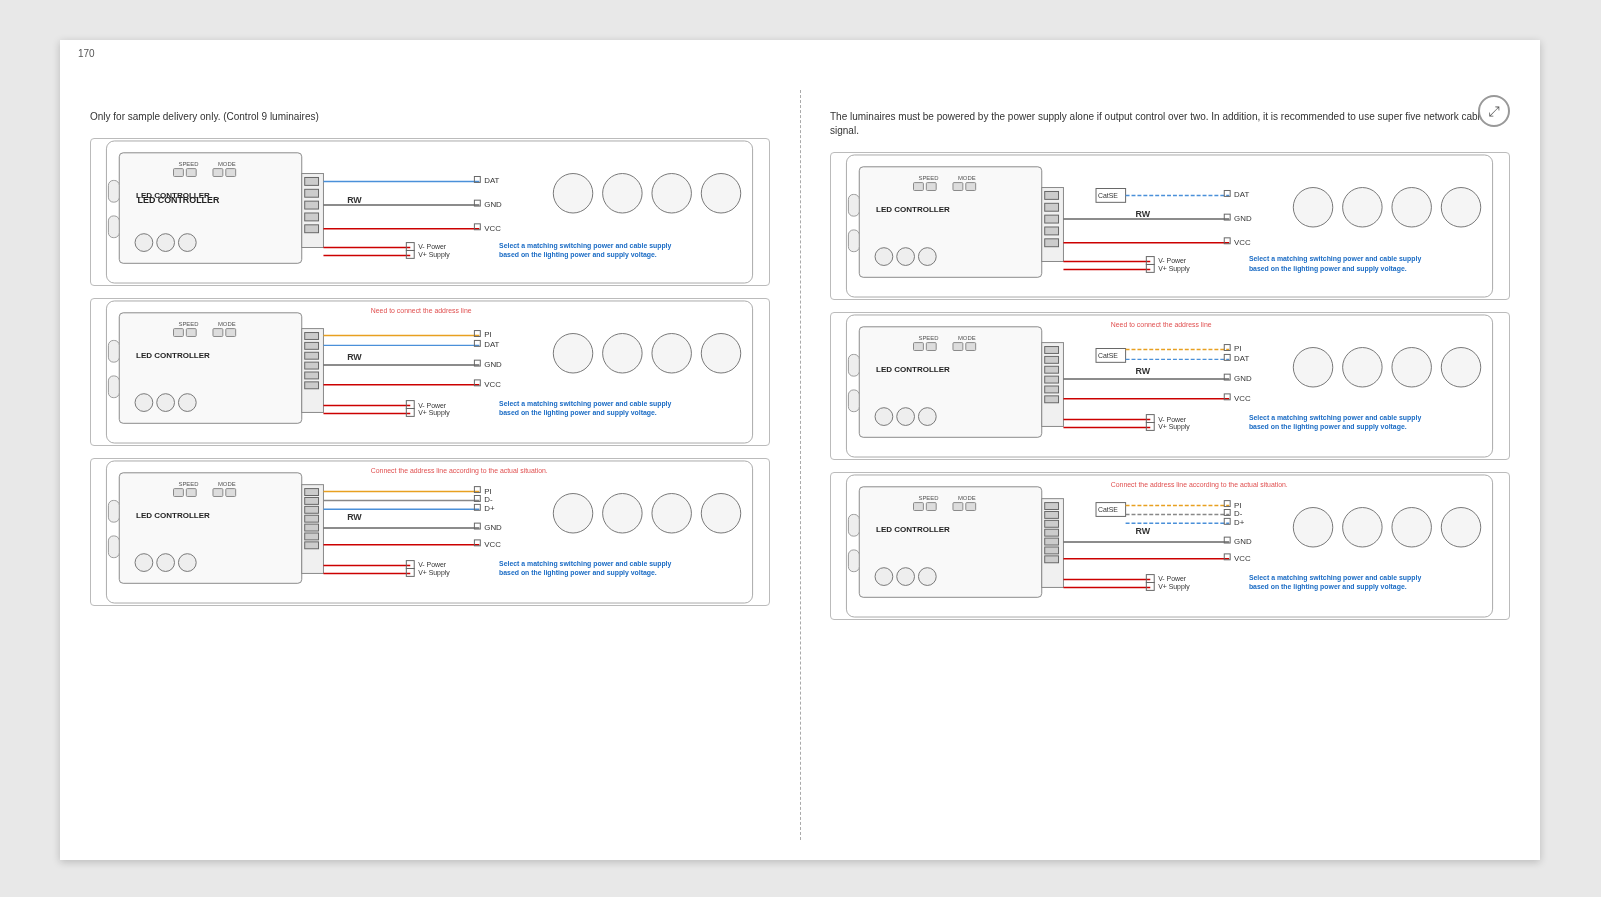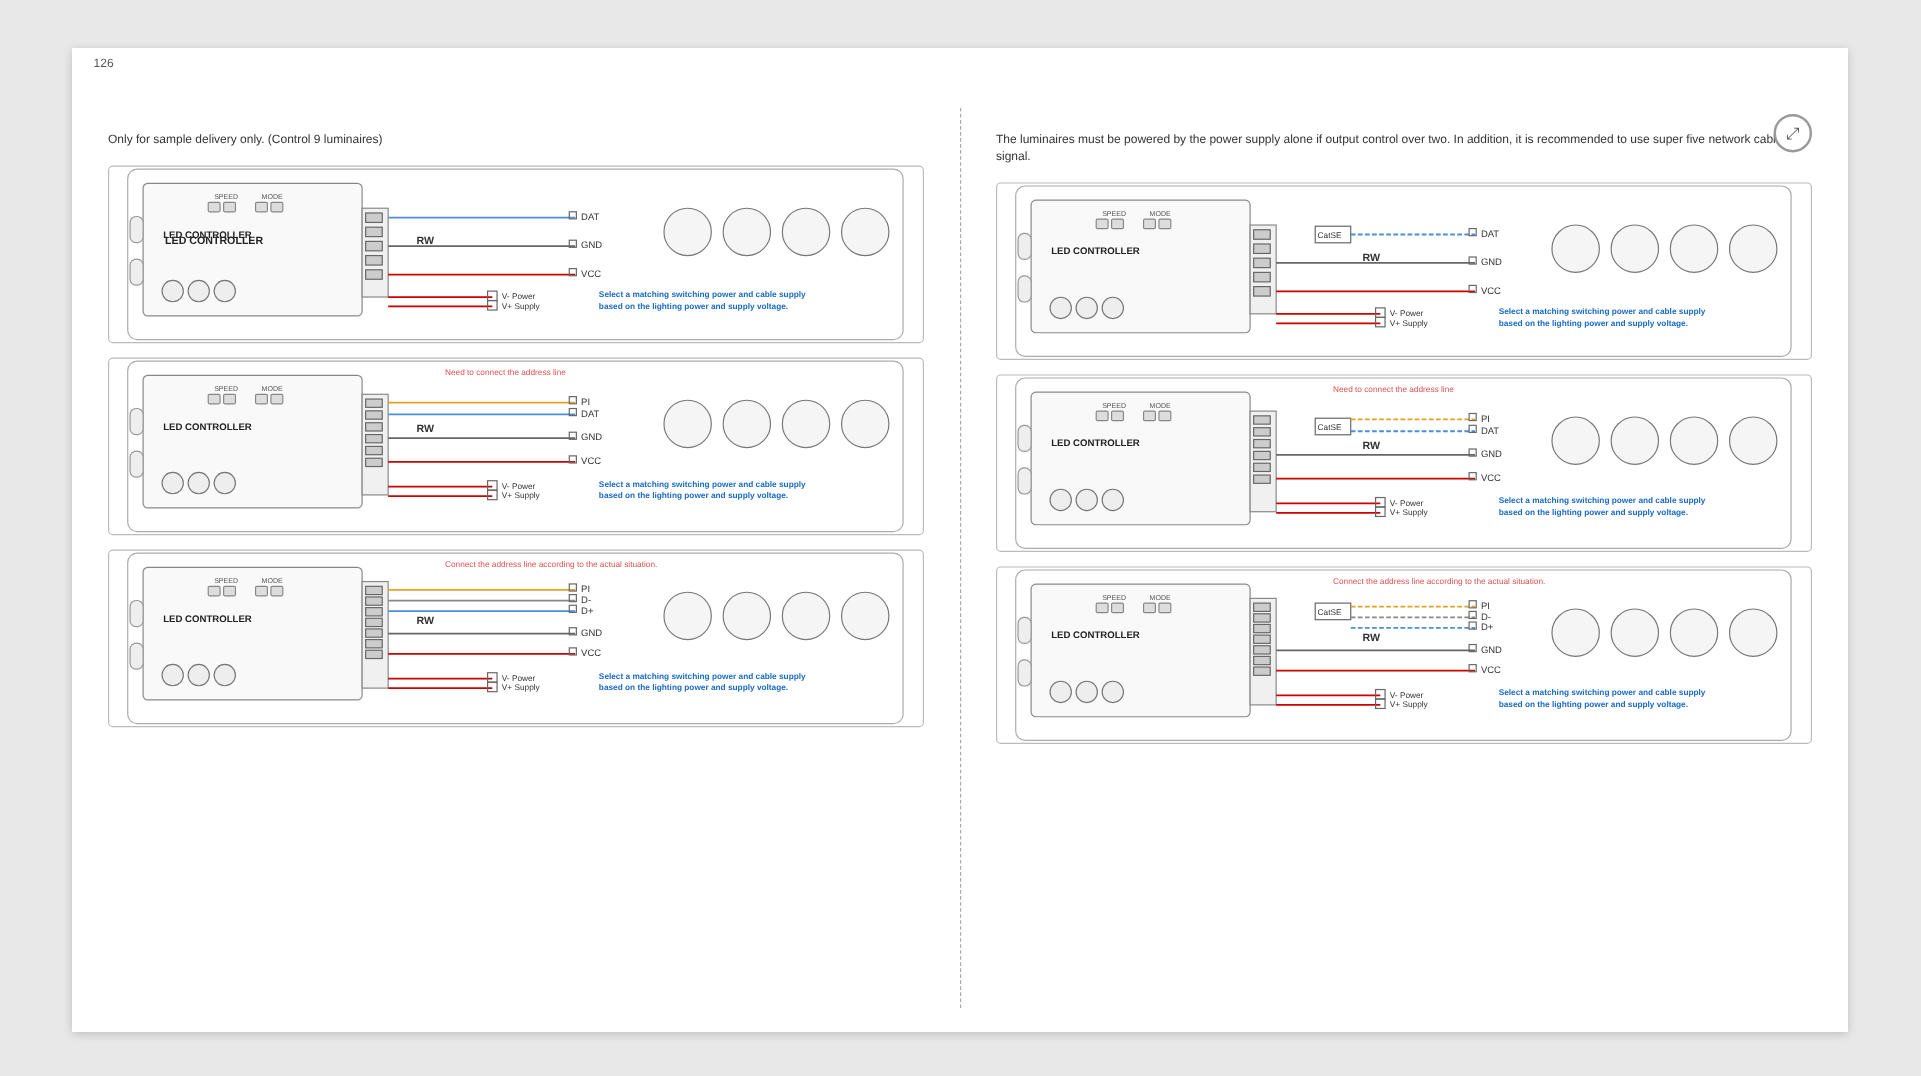--- a/index.html
+++ b/index.html
@@ -94,21 +94,21 @@
       top: 0; left: 0;
       width: 100%;
       height: 100%;
       pointer-events: none;
     }
   </style>
 </head>
 <body>
 
 <div class="page-container">
-  <span class="page-number">126</span>
+  <span class="page-number">170</span>
 
   <div class="fullscreen-btn">
     <span class="fullscreen-icon">⤢</span>
   </div>
 
   <div class="vertical-divider"></div>
 
   <div class="left-panel">
     <p class="panel-note">Only for sample delivery only. (Control 9 luminaires)</p>
 

